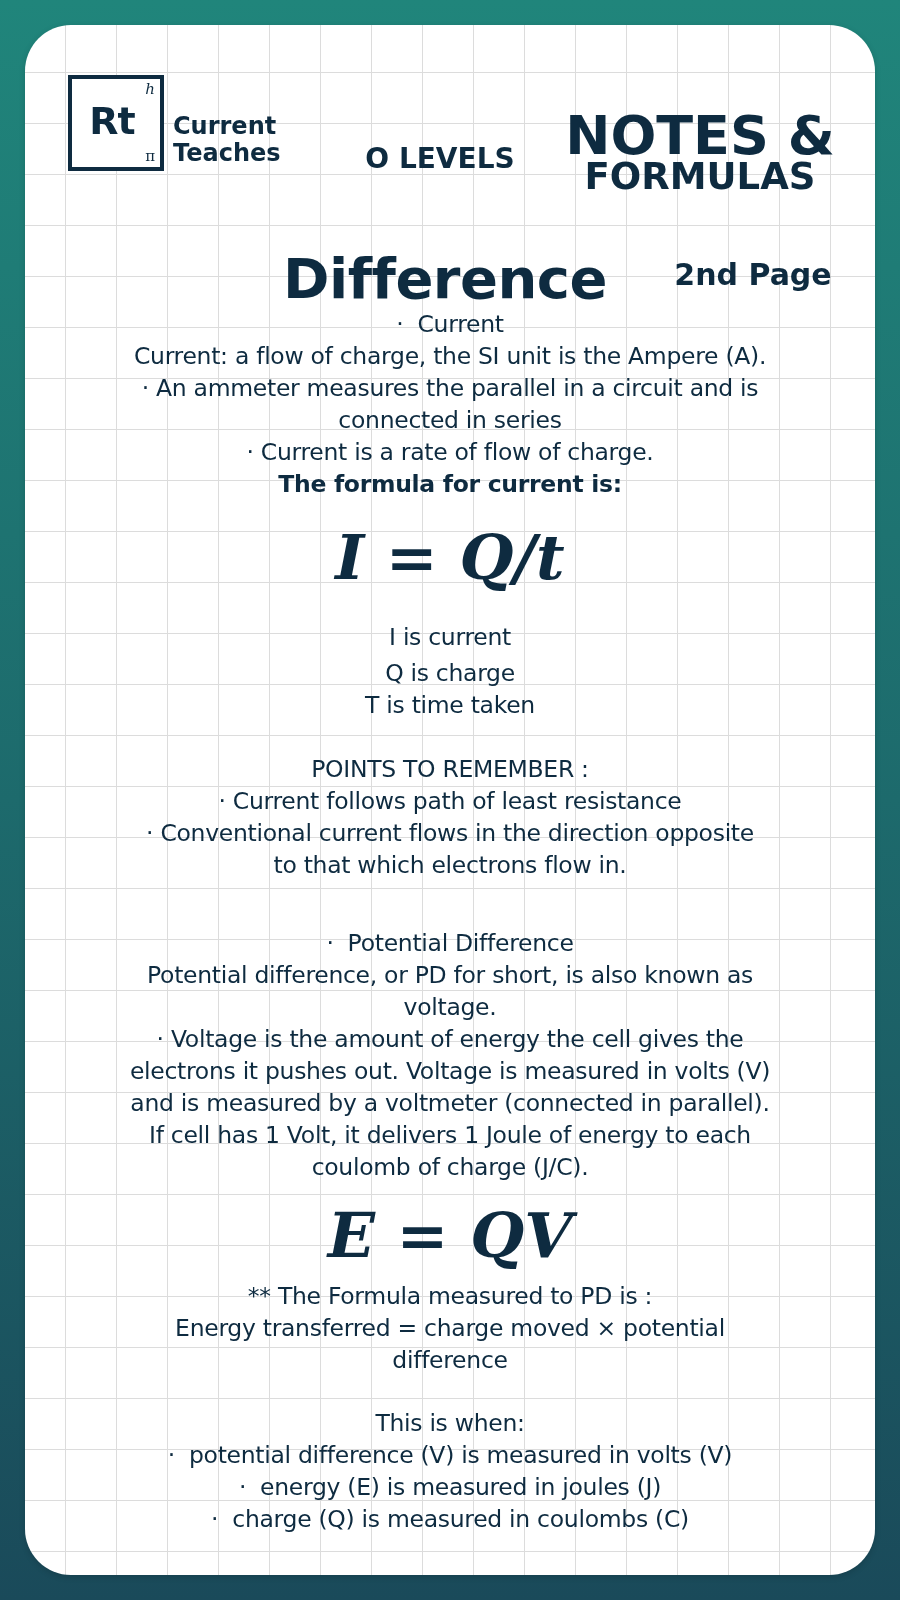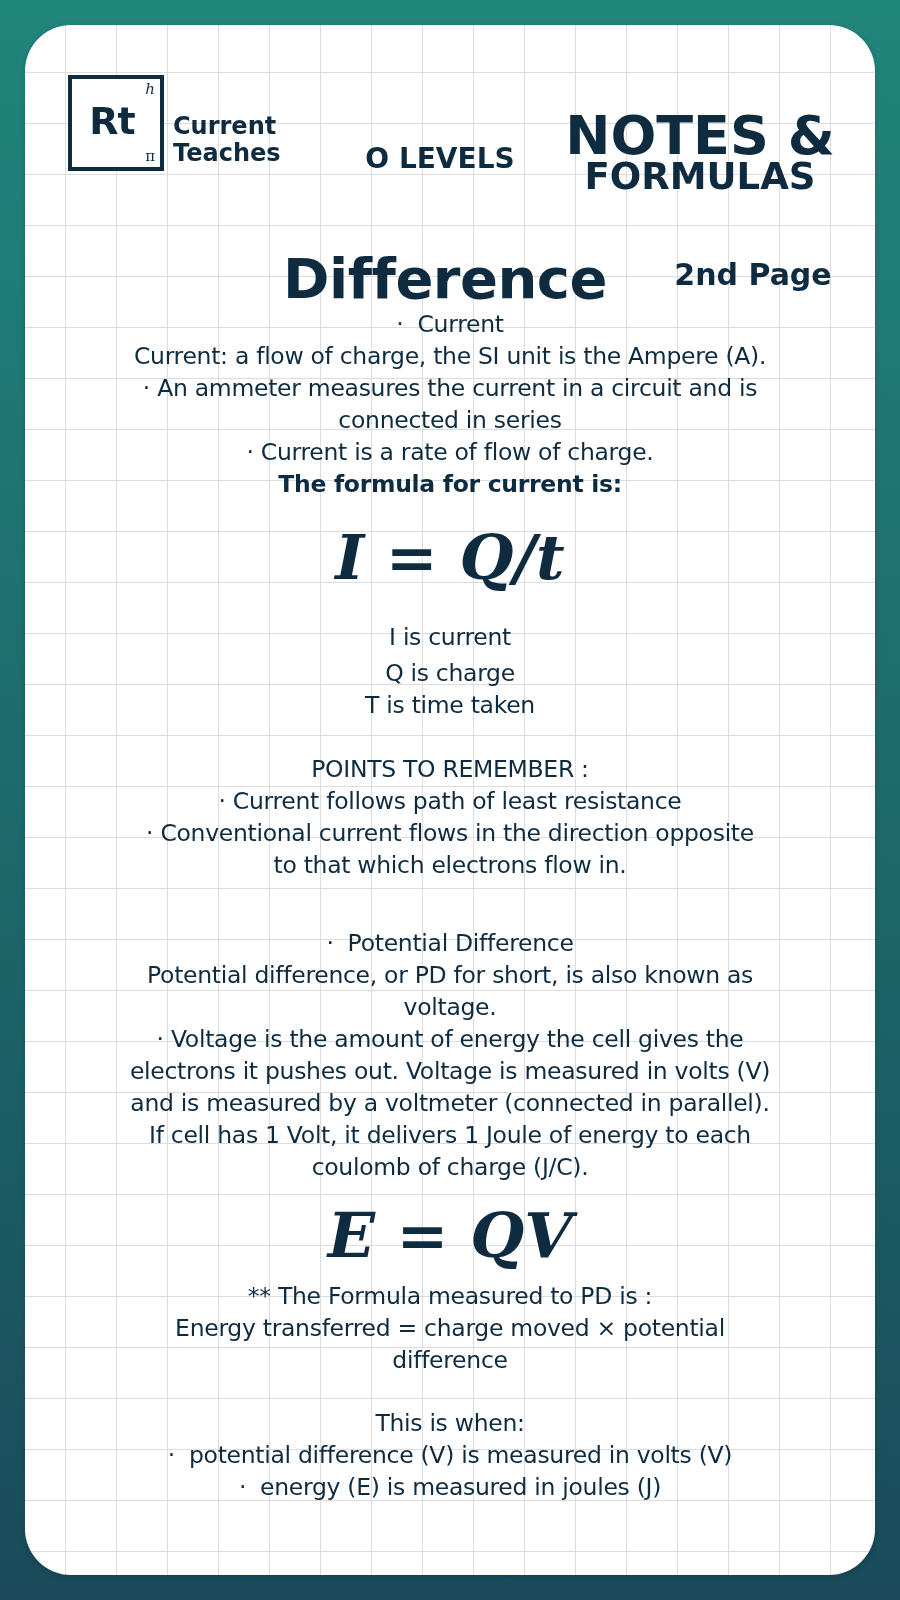--- a/index.html
+++ b/index.html
@@ -62,21 +62,21 @@
     <span class="l2">FORMULAS</span>
   </div>
 
   <div class="title">Difference</div>
   <div class="page">2nd Page</div>
 
   <div class="line" style="top:283px;">
     <span class="bul">·</span><span>Current</span>
   </div>
   <div class="line" style="top:315px;">Current: a flow of charge, the SI unit is the Ampere (A).</div>
-  <div class="line" style="top:347px;">· An ammeter measures the current in a circuit and is</div>
+  <div class="line" style="top:347px;">· An ammeter measures the parallel in a circuit and is</div>
   <div class="line" style="top:379px;">connected in series</div>
   <div class="line" style="top:411px;">· Current is a rate of flow of charge.</div>
   <div class="line" style="top:443px;font-weight:bold;">The formula for current is:</div>
 
   <div class="formula" style="top:497px;">I = Q/t</div>
 
   <div class="line" style="top:596px;">I is current</div>
   <div class="line" style="top:632px;">Q is charge</div>
   <div class="line" style="top:664px;">T is time taken</div>
 
@@ -102,13 +102,16 @@
   <div class="line" style="top:1287px;">Energy transferred = charge moved × potential</div>
   <div class="line" style="top:1319px;">difference</div>
 
   <div class="line" style="top:1382px;">This is when:</div>
   <div class="line" style="top:1414px;">
     <span class="bul">·</span><span>potential difference (V) is measured in volts (V)</span>
   </div>
   <div class="line" style="top:1446px;">
     <span class="bul">·</span><span>energy (E) is measured in joules (J)</span>
   </div>
+  <div class="line" style="top:1478px;">
+    <span class="bul">·</span><span>charge (Q) is measured in coulombs (C)</span>
+  </div>
 </div>
 
 </body></html>

